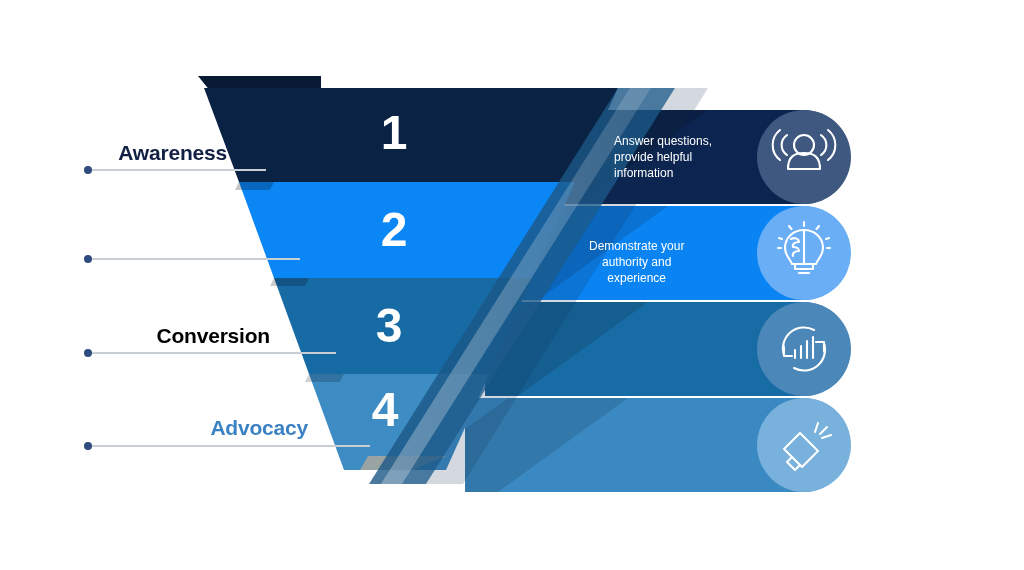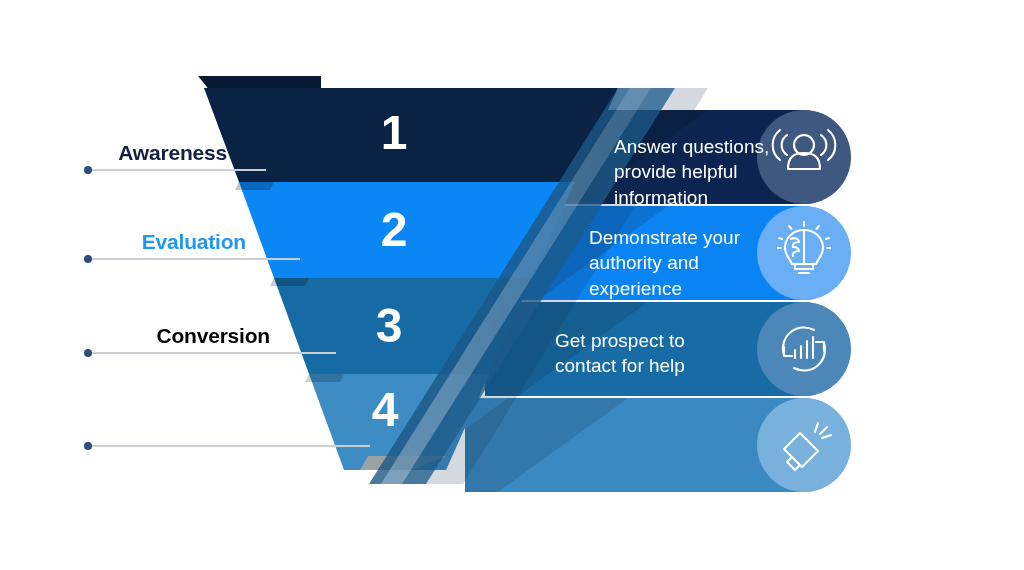--- a/index.html
+++ b/index.html
@@ -30,21 +30,21 @@
     font-family: "Liberation Sans", sans-serif;
     font-weight: bold;
     font-size: 21px;
     letter-spacing: -0.2px;
     white-space: nowrap;
     text-align: right;
   }
   .desc-text {
     position: absolute;
     font-family: "Liberation Sans", sans-serif;
-    font-size: 19px;
+    font-size: 12px;
     line-height: 1.33;
     color: #ffffff;
     white-space: pre-line;
   }
   .step-num {
     position: absolute;
     font-family: "Liberation Sans", sans-serif;
     font-weight: bold;
     font-size: 48px;
     color: #ffffff;
@@ -181,30 +181,28 @@
 
       <line x1="80" y1="353" x2="328" y2="353" stroke="#c9cdd4" stroke-width="2"></line>
       <circle cx="80" cy="353" r="4" fill="#2e4c7e"></circle>
 
       <line x1="80" y1="446" x2="362" y2="446" stroke="#c9cdd4" stroke-width="2"></line>
       <circle cx="80" cy="446" r="4" fill="#2e4c7e"></circle>
     </g>
   </svg>
 
   <div class="stage-label" style="right:805px; top:141px; color:#122044;">Awareness</div>
-  <div class="stage-label" style="right:786px; top:230px; color:#2196f3;">Evaluation</div>
   <div class="stage-label" style="right:762px; top:324px; color:#000000;">Conversion</div>
+  <div class="stage-label" style="right:724px; top:416px; color:#3b82c4;">Advocacy</div>
 
   <div class="step-num" style="left:356px; top:105px;">1</div>
   <div class="step-num" style="left:356px; top:202px;">2</div>
   <div class="step-num" style="left:351px; top:298px;">3</div>
   <div class="step-num" style="left:347px; top:382px;">4</div>
 
   <div class="desc-text" style="left:606px; top:134px;">Answer questions,
 provide helpful
 information</div>
-  <div class="desc-text" style="left:581px; top:225px;">Demonstrate your
+  <div class="desc-text" style="left:581px; top:239px;text-align:center;">Demonstrate your
 authority and
 experience</div>
-  <div class="desc-text" style="left:547px; top:328px;">Get prospect to
-contact for help</div>
 
 </div>
 
 </body></html>

